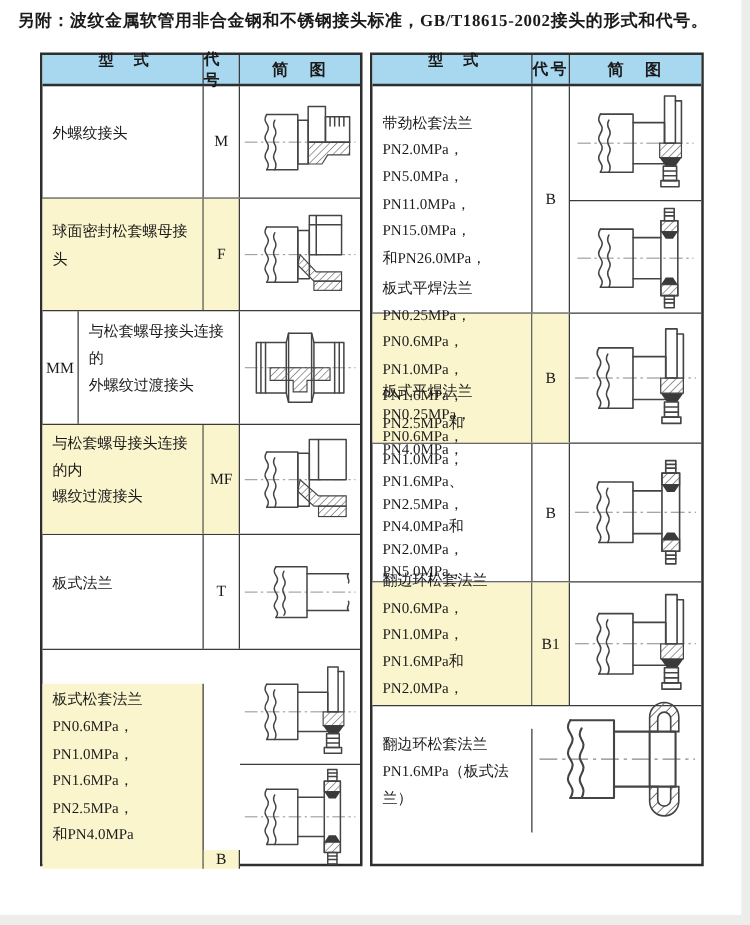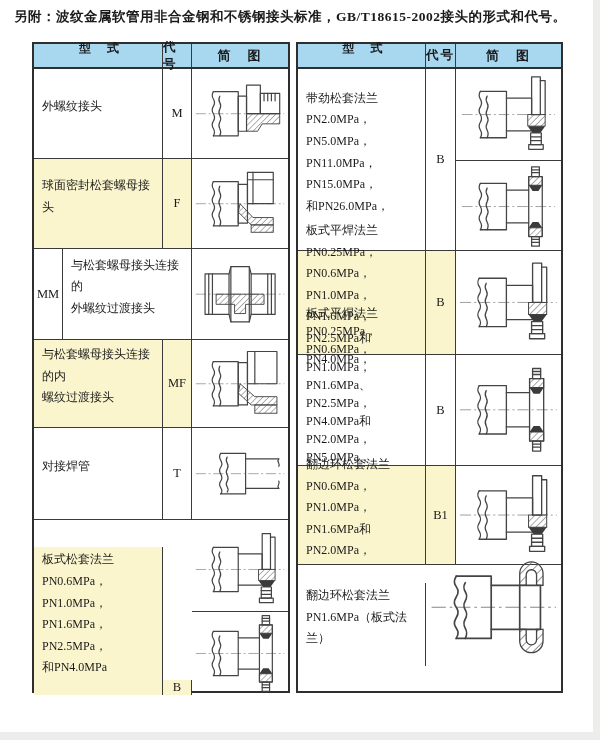--- a/index.html
+++ b/index.html
@@ -159,21 +159,21 @@
               <path class="ln" d="M66,10V45"></path>
               <path class="ht" d="M50,45l16,14h24v9h-28l-14,-13z"></path>
               <rect class="ht" x="66" y="68" width="24" height="9"></rect>
             </svg>
           </div>
         </div>
       </div>
   </div>
 
   <div class="row" style="height:92px">
-    <div class="c c-type">对接焊管</div>
+    <div class="c c-type">板式法兰</div>
     <div class="c c-code">T</div>
     <div class="c c-dia">
         <div class="dstack">
           <div class="dsub">
             <svg viewBox="0 0 100 90" preserveAspectRatio="xMidYMid meet">
               <line class="cl" x1="2" y1="45" x2="98" y2="45"></line>
               <path class="ln" d="M56,23H29M56,67H29M56,23V67"></path>
               <path class="ln" d="M29,23c-5,7 5,8 0,15c-5,7 5,8 0,15c-5,7 5,8 0,14"></path>
               <path class="ln" d="M36,27c-4,6 4,7 0,13c-4,6 4,7 0,13c-4,6 4,7 0,12"></path>
               <path class="ln" d="M56,29H92M56,61H92"></path>

